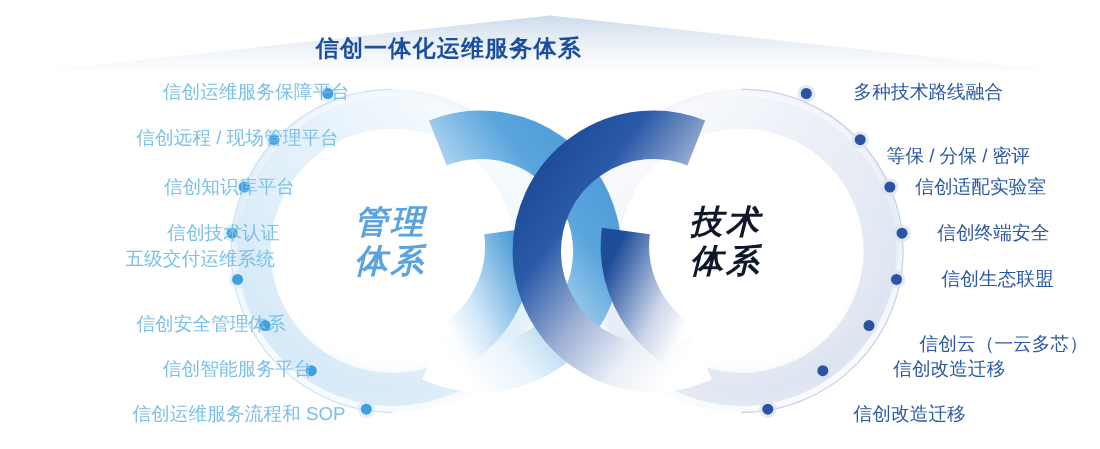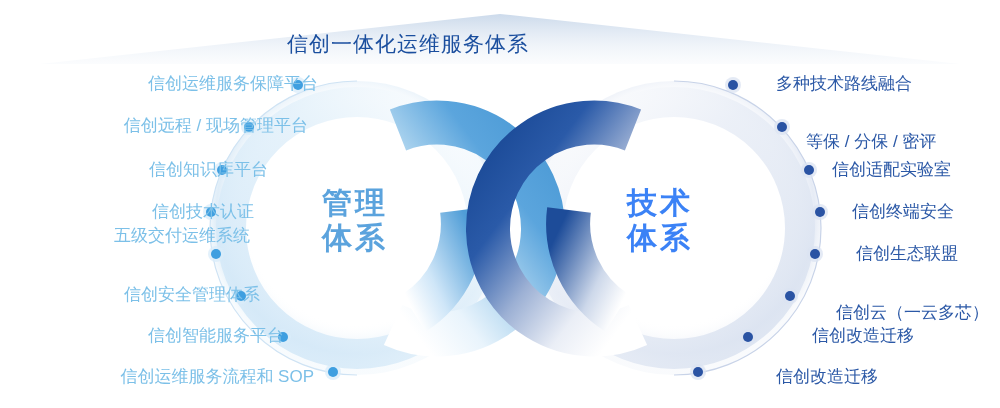--- a/index.html
+++ b/index.html
@@ -8,36 +8,36 @@
     background:#ffffff;
     font-family:"Liberation Sans","DejaVu Sans",sans-serif;
     overflow:hidden;
   }
   #stage{position:relative;width:1000px;height:408px;overflow:hidden;background:#fff;}
   #vec{position:absolute;left:0;top:0;width:1000px;height:408px;}
 
   .title{
     position:absolute;left:0;top:30px;width:816px;
     text-align:center;
-    font-size:21px;font-weight:normal;letter-spacing:1px;
+    font-size:21px;font-weight:bold;letter-spacing:1px;
     color:#1a4e9e;
     white-space:nowrap;
   }
 
   .ringtext{
     position:absolute;
     text-align:center;
     font-weight:bold;
     line-height:1.18;
     letter-spacing:3px;
     white-space:nowrap;
   }
-  .ringtext .l{display:block;}
+  .ringtext .l{display:block;font-style:italic;}
   #mgmt-text{left:285px;top:185px;width:140px;font-size:30px;color:#5ba3dd;}
-  #tech-text{left:590px;top:185px;width:140px;font-size:30px;color:#3b82f6;}
+  #tech-text{left:590px;top:185px;width:140px;font-size:30px;color:#0f172a;}
 
   .lbl{
     position:absolute;
     font-size:17px;
     white-space:nowrap;
     line-height:1;
   }
   .lbl.left{text-align:right;color:#7cc0e8;margin-left:46px;}
   .lbl.right{text-align:left;color:#2b58a6;}
 </style>

